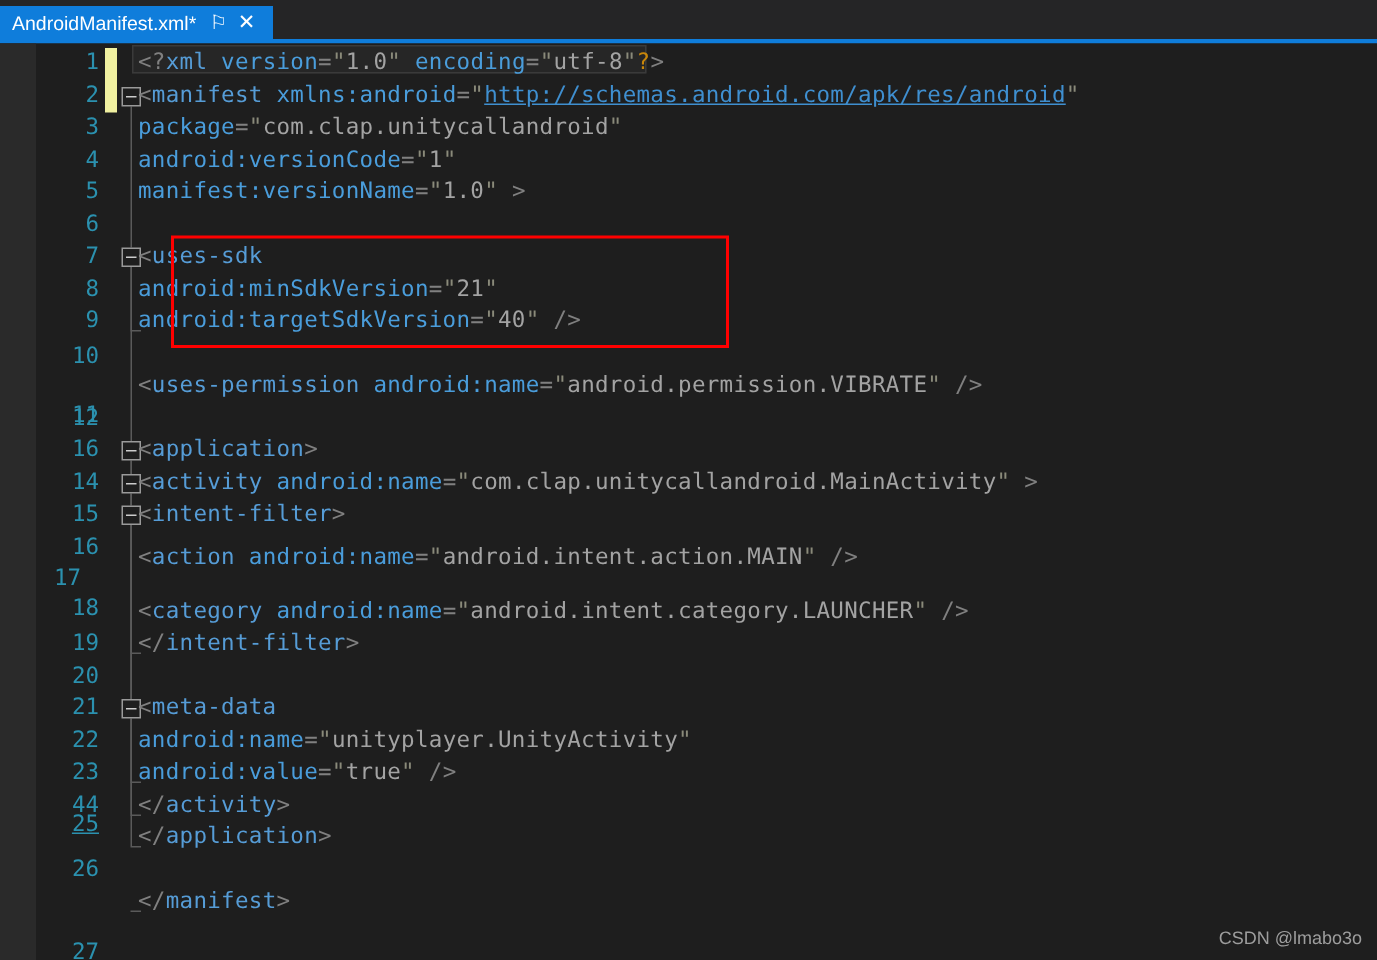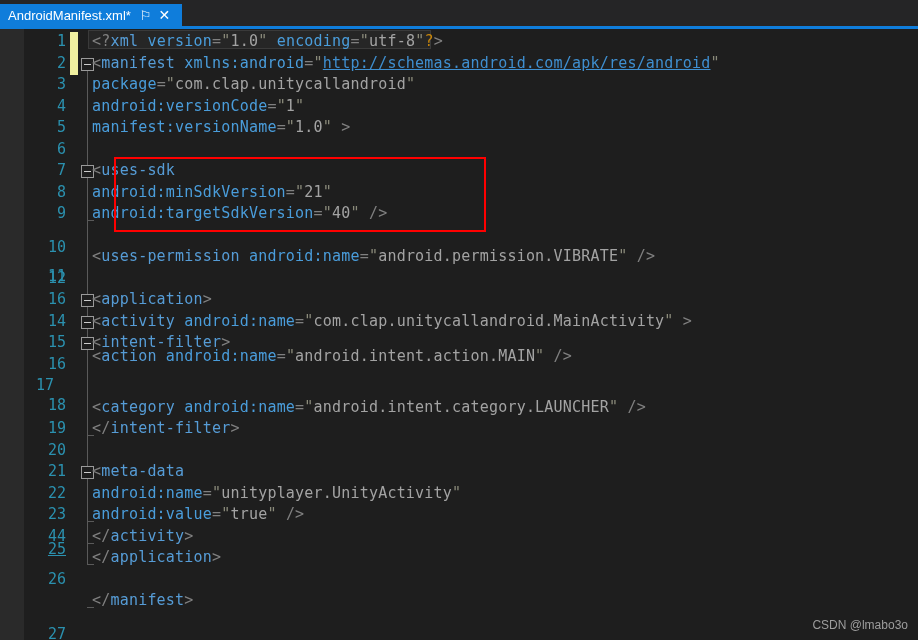--- a/index.html
+++ b/index.html
@@ -155,21 +155,21 @@
     <div id="gutter">
         <div class="lnum" style="top: 3px;">1</div>
         <div class="lnum" style="top: 24.5px;">2</div>
         <div class="lnum" style="top: 46px;">3</div>
         <div class="lnum" style="top: 67.5px;">4</div>
         <div class="lnum" style="top: 89px;">5</div>
         <div class="lnum" style="top: 110.5px;">6</div>
         <div class="lnum" style="top: 132px;">7</div>
         <div class="lnum" style="top: 153.5px;">8</div>
         <div class="lnum" style="top: 175px;">9</div>
-        <div class="lnum" style="top: 209px;">10</div>
+        <div class="lnum" style="top: 199px;">10</div>
         <div class="lnum" style="top: 204px; margin-top: 34px;">11</div>
         <div class="lnum" style="top: 239.5px;">12</div>
         <div class="lnum" style="top: 261px;">16</div>
         <div class="lnum" style="top: 282.5px;">14</div>
         <div class="lnum" style="top: 304px;">15</div>
         <div class="lnum" style="top: 325.5px; text-align: right;">16</div>
         <div class="lnum" style="top: 347px; text-align: center;">17</div>
         <div class="lnum" style="top: 367px;">18</div>
         <div class="lnum" style="top: 390px;">19</div>
         <div class="lnum" style="top: 411.5px;">20</div>
@@ -190,21 +190,21 @@
         <div class="code" style="top: 110.5px;"></div>
         <div class="code" style="top: 132px;">    <span class="br">&lt;</span><span class="tag">uses-sdk</span></div>
         <div class="code" style="top: 153.5px;">        <span class="attr">android:minSdkVersion</span><span class="eq">=</span><span class="quo">"</span><span class="val">21</span><span class="quo">"</span></div>
         <div class="code" style="top: 175px;">        <span class="attr">android:targetSdkVersion</span><span class="eq">=</span><span class="quo">"</span><span class="val">40</span><span class="quo">"</span> <span class="br">/&gt;</span></div>
         <div class="code" style="top: 196.5px;"></div>
         <div class="code" style="top: 218px;">    <span class="br">&lt;</span><span class="tag">uses-permission</span> <span class="attr">android:name</span><span class="eq">=</span><span class="quo">"</span><span class="val">android.permission.VIBRATE</span><span class="quo">"</span> <span class="br">/&gt;</span></div>
         <div class="code" style="top: 239.5px;"></div>
         <div class="code" style="top: 261px;">    <span class="br">&lt;</span><span class="tag">application</span><span class="br">&gt;</span></div>
         <div class="code" style="top: 282.5px;">        <span class="br">&lt;</span><span class="tag">activity</span> <span class="attr">android:name</span><span class="eq">=</span><span class="quo">"</span><span class="val">com.clap.unitycallandroid.MainActivity</span><span class="quo">"</span> <span class="br">&gt;</span></div>
         <div class="code" style="top: 304px;">            <span class="br">&lt;</span><span class="tag">intent-filter</span><span class="br">&gt;</span></div>
-        <div class="code" style="top: 318px;">                <span class="br">&lt;</span><span class="tag">action</span> <span class="attr">android:name</span><span class="eq">=</span><span class="quo">"</span><span class="val">android.intent.action.MAIN</span><span class="quo">"</span> <span class="br">/&gt;</span></div>
+        <div class="code" style="top: 333px;">                <span class="br">&lt;</span><span class="tag">action</span> <span class="attr">android:name</span><span class="eq">=</span><span class="quo">"</span><span class="val">android.intent.action.MAIN</span><span class="quo">"</span> <span class="br">/&gt;</span></div>
         <div class="code" style="top: 347px;"></div>
         <div class="code" style="top: 368.5px;">                <span class="br">&lt;</span><span class="tag">category</span> <span class="attr">android:name</span><span class="eq">=</span><span class="quo">"</span><span class="val">android.intent.category.LAUNCHER</span><span class="quo">"</span> <span class="br">/&gt;</span></div>
         <div class="code" style="top: 390px;">            <span class="br">&lt;/</span><span class="tag">intent-filter</span><span class="br">&gt;</span></div>
         <div class="code" style="top: 411.5px;"></div>
         <div class="code" style="top: 433px;">            <span class="br">&lt;</span><span class="tag">meta-data</span></div>
         <div class="code" style="top: 454.5px;">                <span class="attr">android:name</span><span class="eq">=</span><span class="quo">"</span><span class="val">unityplayer.UnityActivity</span><span class="quo">"</span></div>
         <div class="code" style="top: 476px;">                <span class="attr">android:value</span><span class="eq">=</span><span class="quo">"</span><span class="val">true</span><span class="quo">"</span> <span class="br">/&gt;</span></div>
         <div class="code" style="top: 497.5px;">        <span class="br">&lt;/</span><span class="tag">activity</span><span class="br">&gt;</span></div>
         <div class="code" style="top: 519px;">    <span class="br">&lt;/</span><span class="tag">application</span><span class="br">&gt;</span></div>
         <div class="code" style="top: 540.5px;"></div>

